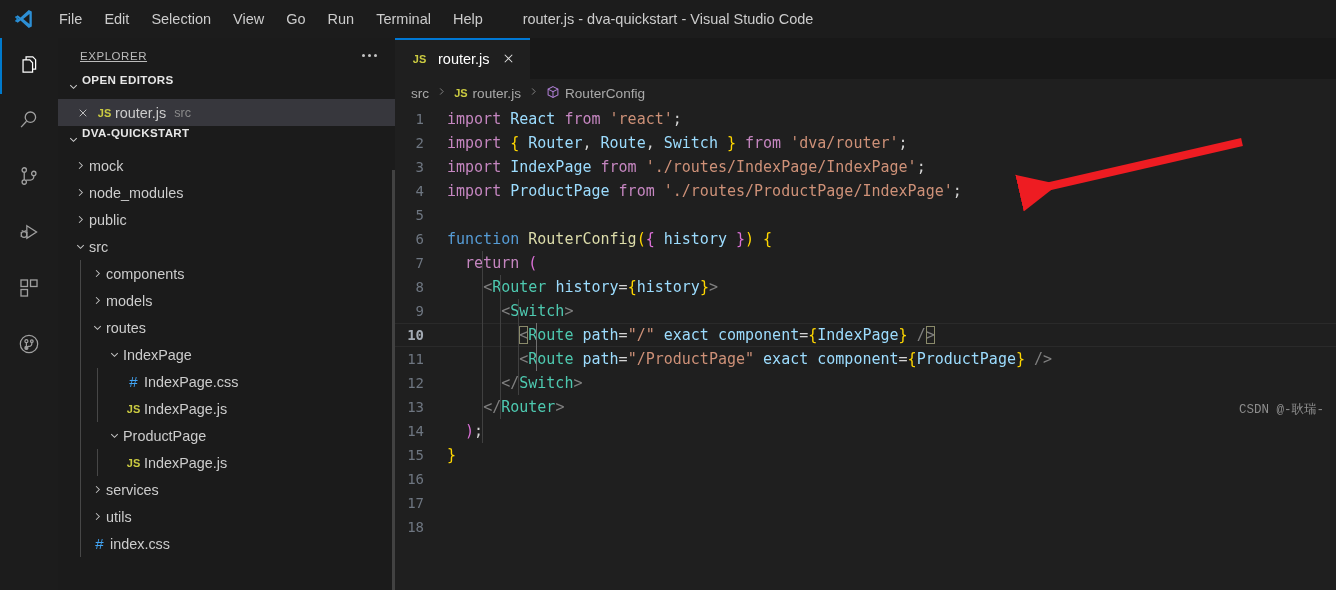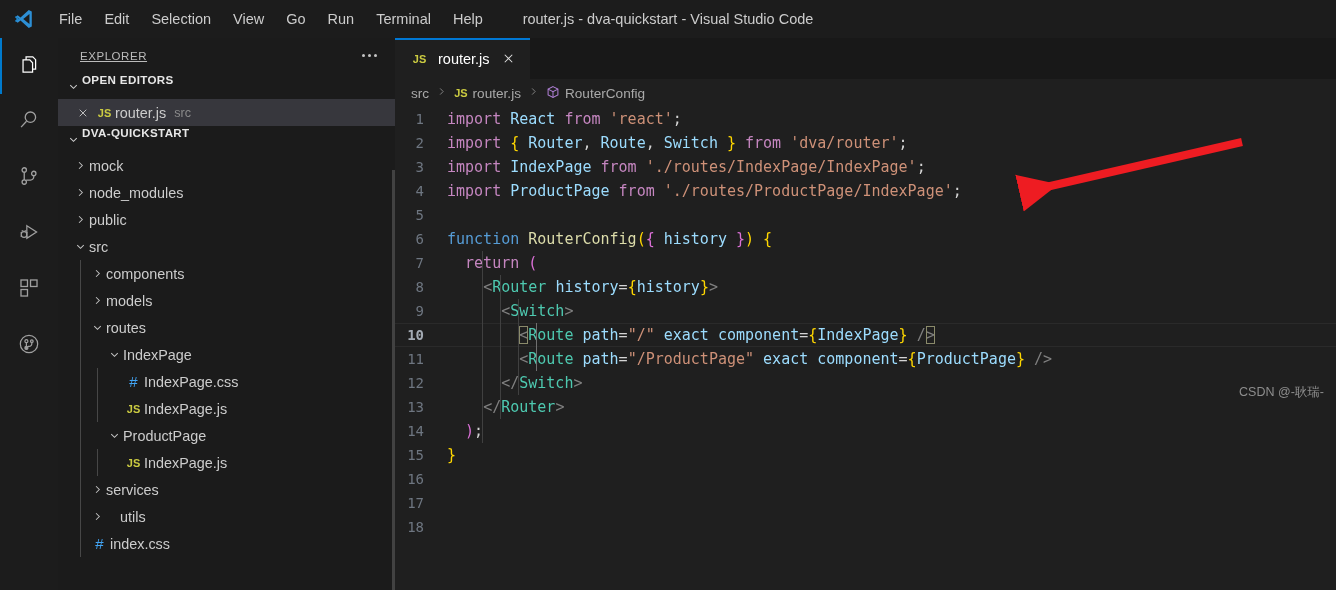--- a/index.html
+++ b/index.html
@@ -140,22 +140,22 @@
   .ind {
     position: absolute; top: 0; bottom: 0; width: 1px; background: #404040;
   }
   .ind.act { background: #707070; }
 
   
   .arrow-layer { position: absolute; inset: 0; pointer-events: none; }
 
   
   .watermark {
-    position: absolute; right: 12px; bottom: 25px;
-    color: #8d8d8d; font-size: 12.5px; font-family: Liberation Sans, sans-serif; margin-top: 24px;
+    position: absolute; right: 12px; bottom: 8px;
+    color: #8d8d8d; font-size: 12.5px; font-family: Liberation Mono, monospace; margin-top: 24px;
   }
 </style>
 </head>
 <body>
 
 <div id="app">
 
   <div class="titlebar">
     <div class="vscode-logo">
       <svg width="22" height="22" viewBox="0 0 24 24">
@@ -372,21 +372,21 @@
         </div>
         <div class="row" style="padding-left: 31px;">
           <span class="indent-guide" style="left: 22px;"></span>
           <span class="tw">
             <svg width="13" height="13" viewBox="0 0 16 16" fill="none" stroke="#c4c4c4" stroke-width="1.25">
               <path d="M6.2 4 L10.2 8 L6.2 12"></path>
             </svg>
           </span>
           <span class="label">services</span>
         </div>
-        <div class="row" style="padding-left: 31px; gap: 14px;">
+        <div class="row" style="padding-left: 31px;">
           <span class="indent-guide" style="left: 22px;"></span>
           <span class="tw">
             <svg width="13" height="13" viewBox="0 0 16 16" fill="none" stroke="#c4c4c4" stroke-width="1.25">
               <path d="M6.2 4 L10.2 8 L6.2 12"></path>
             </svg>
           </span>
           <span class="label">utils</span>
         </div>
         <div class="row" style="padding-left: 31px;">
           <span class="indent-guide" style="left: 22px;"></span>

